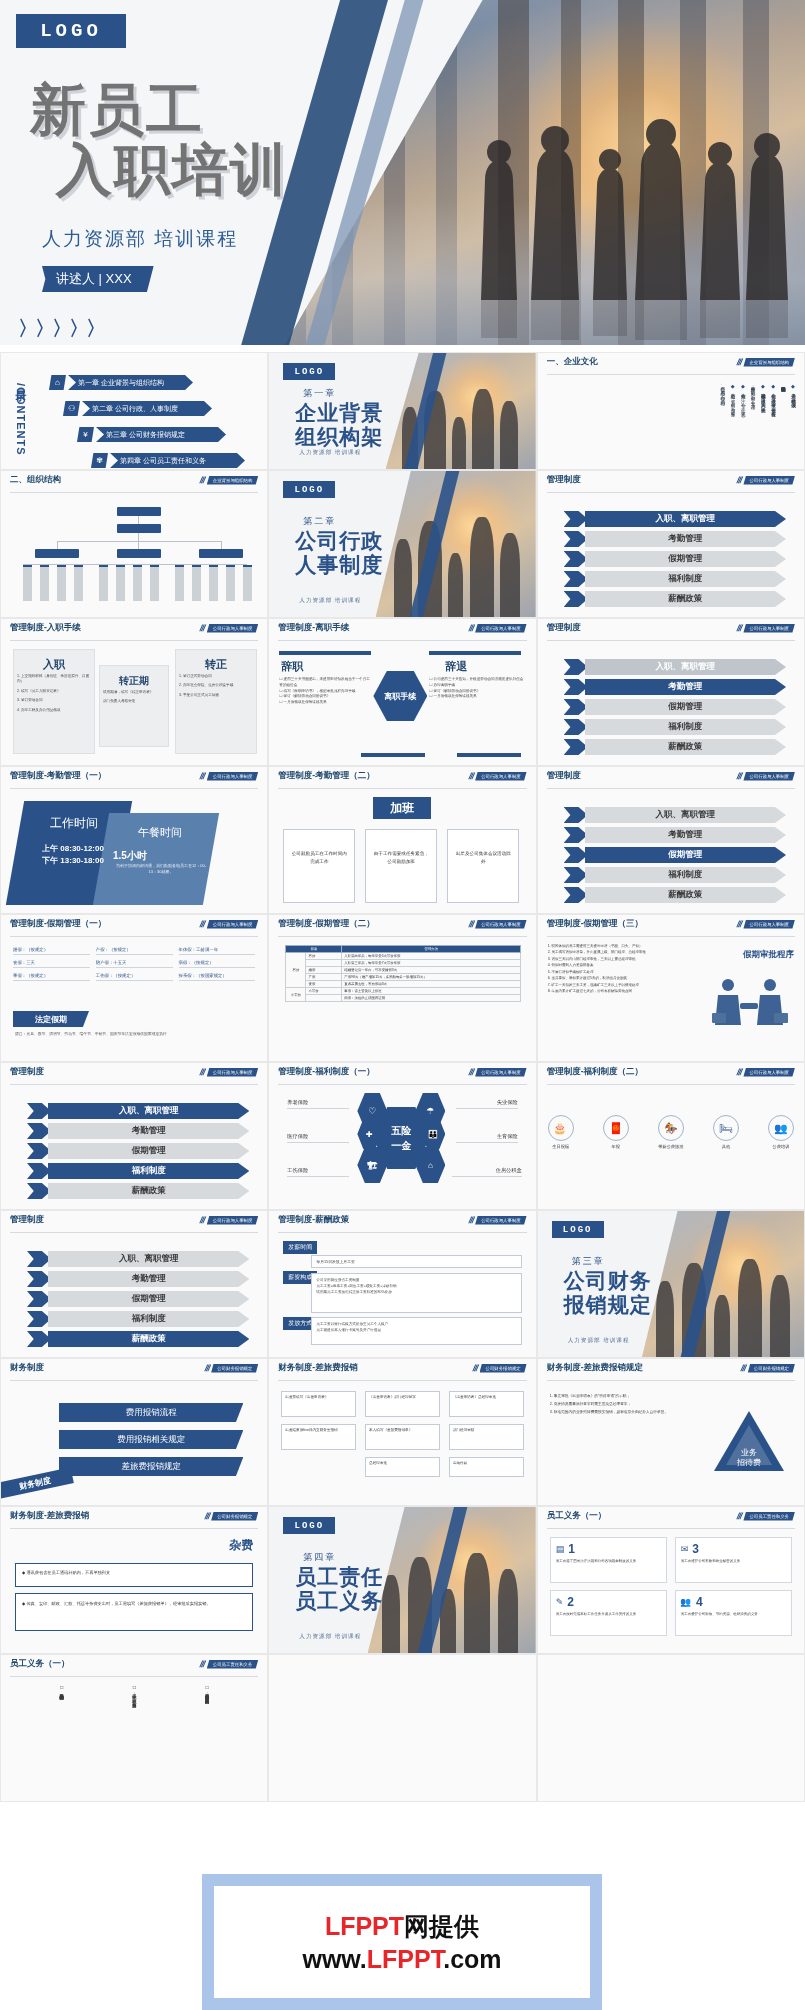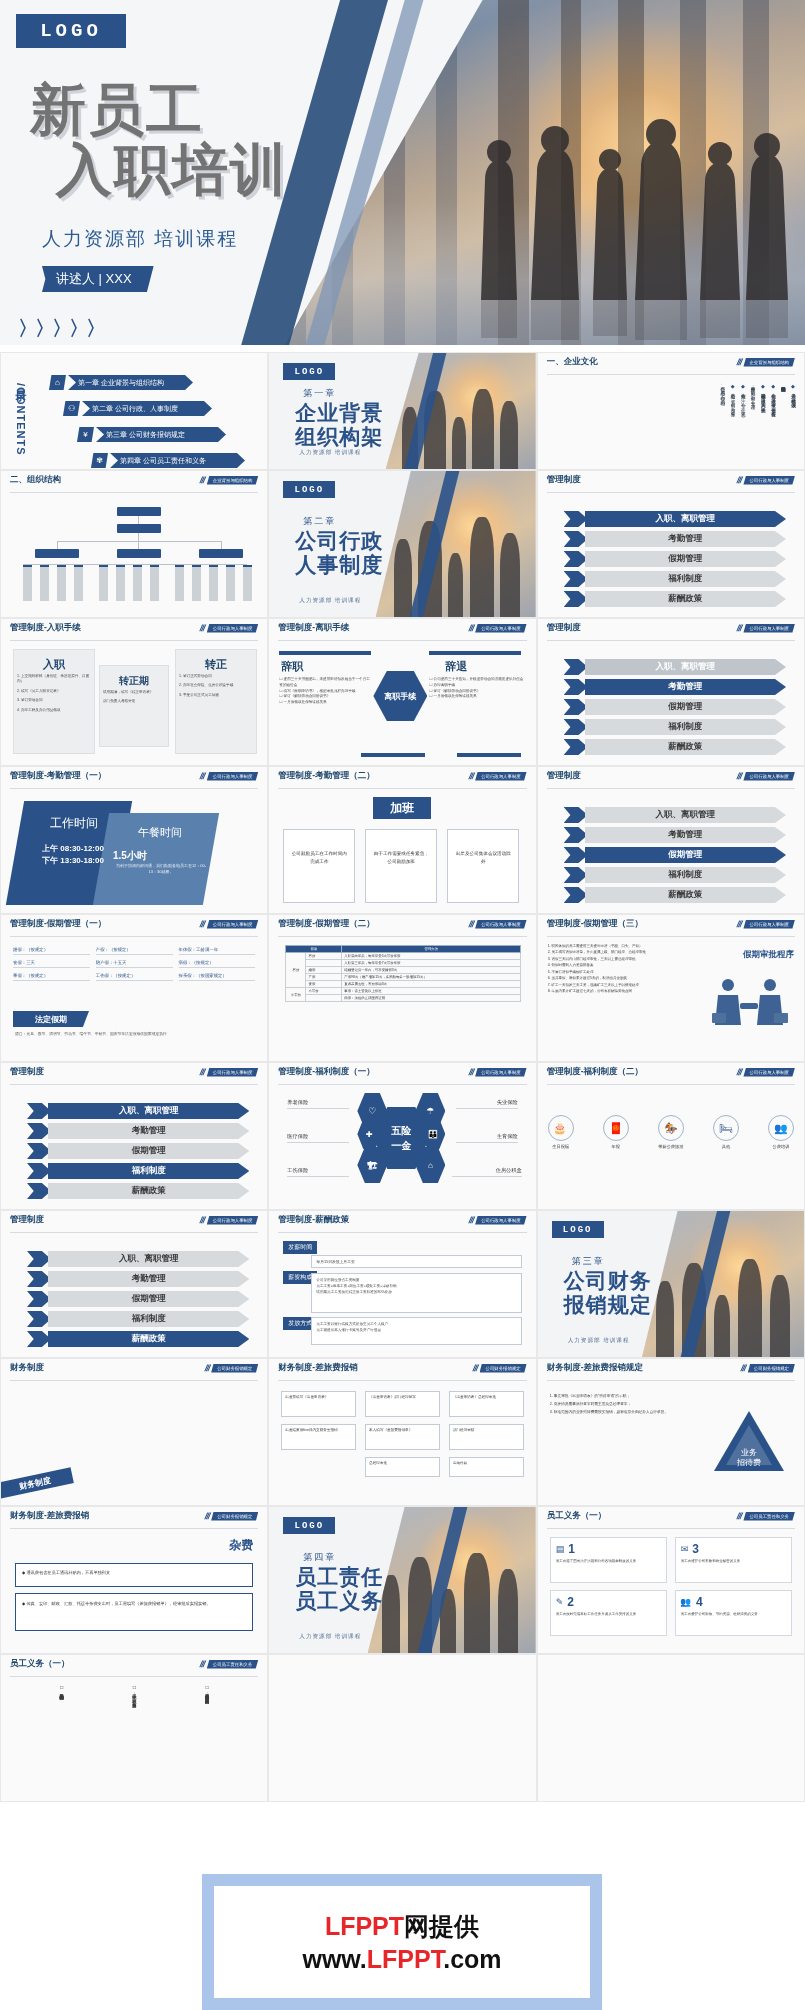--- a/index.html
+++ b/index.html
@@ -774,20 +774,25 @@
   </div>
 
   <div class="cell h2">
     <div class="sh">
       <div class="sh-title">财务制度</div>
       <div class="sh-right">
         <span class="sh-slash">///</span>
         <span class="sh-tag">公司财务报销规定</span>
       </div>
     </div>
+    <div style="position:absolute;left:58px;right:24px;top:44px;display:flex;flex-direction:column;gap:8px">
+      <div style="height:19px;background:#2a5289;color:#fff;font-size:8.5px;display:flex;align-items:center;justify-content:center;clip-path:polygon(0 0,100% 0,96% 100%,0 100%)">费用报销流程</div>
+      <div style="height:19px;background:#2a5289;color:#fff;font-size:8.5px;display:flex;align-items:center;justify-content:center;clip-path:polygon(0 0,100% 0,96% 100%,0 100%)">费用报销相关规定</div>
+      <div style="height:19px;background:#2a5289;color:#fff;font-size:8.5px;display:flex;align-items:center;justify-content:center;clip-path:polygon(0 0,100% 0,96% 100%,0 100%)">差旅费报销规定</div>
+    </div>
     <div style="position:absolute;left:-4px;bottom:14px;width:76px;height:16px;background:#2a5289;color:#fff;font-size:8px;font-weight:bold;display:flex;align-items:center;justify-content:center;transform:rotate(-12deg)">财务制度</div>
   </div>
 
   <div class="cell h2">
     <div class="sh">
       <div class="sh-title">财务制度-差旅费报销</div>
       <div class="sh-right">
         <span class="sh-slash">///</span>
         <span class="sh-tag">公司财务报销规定</span>
       </div>

